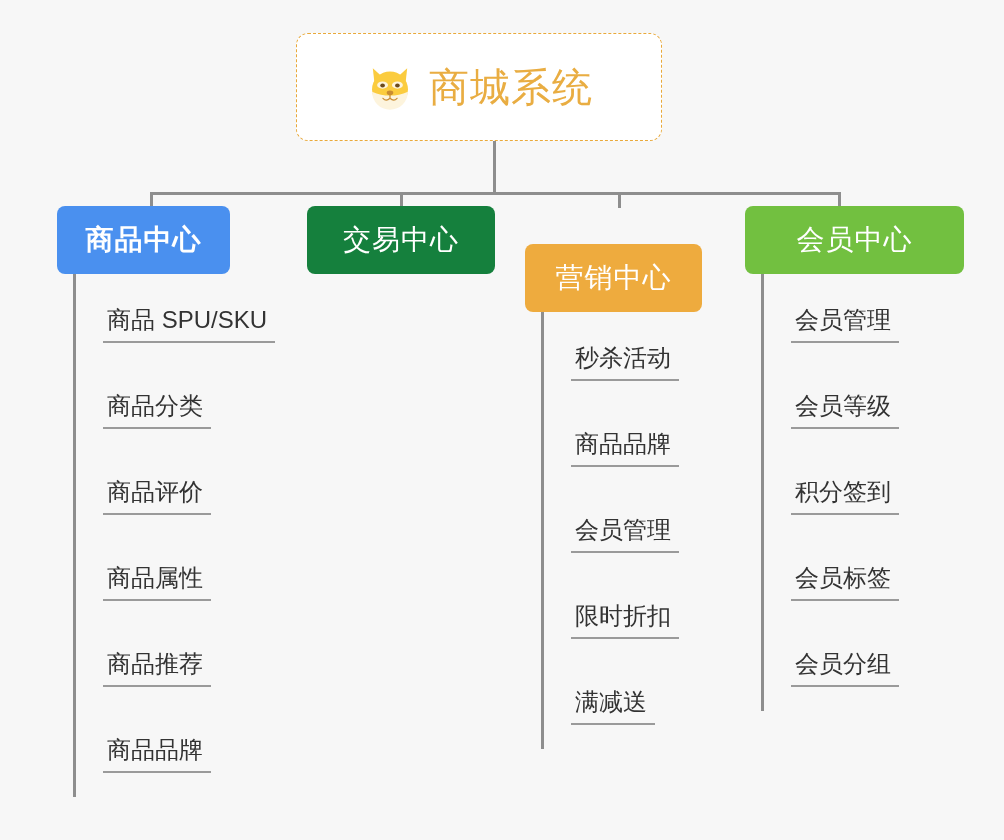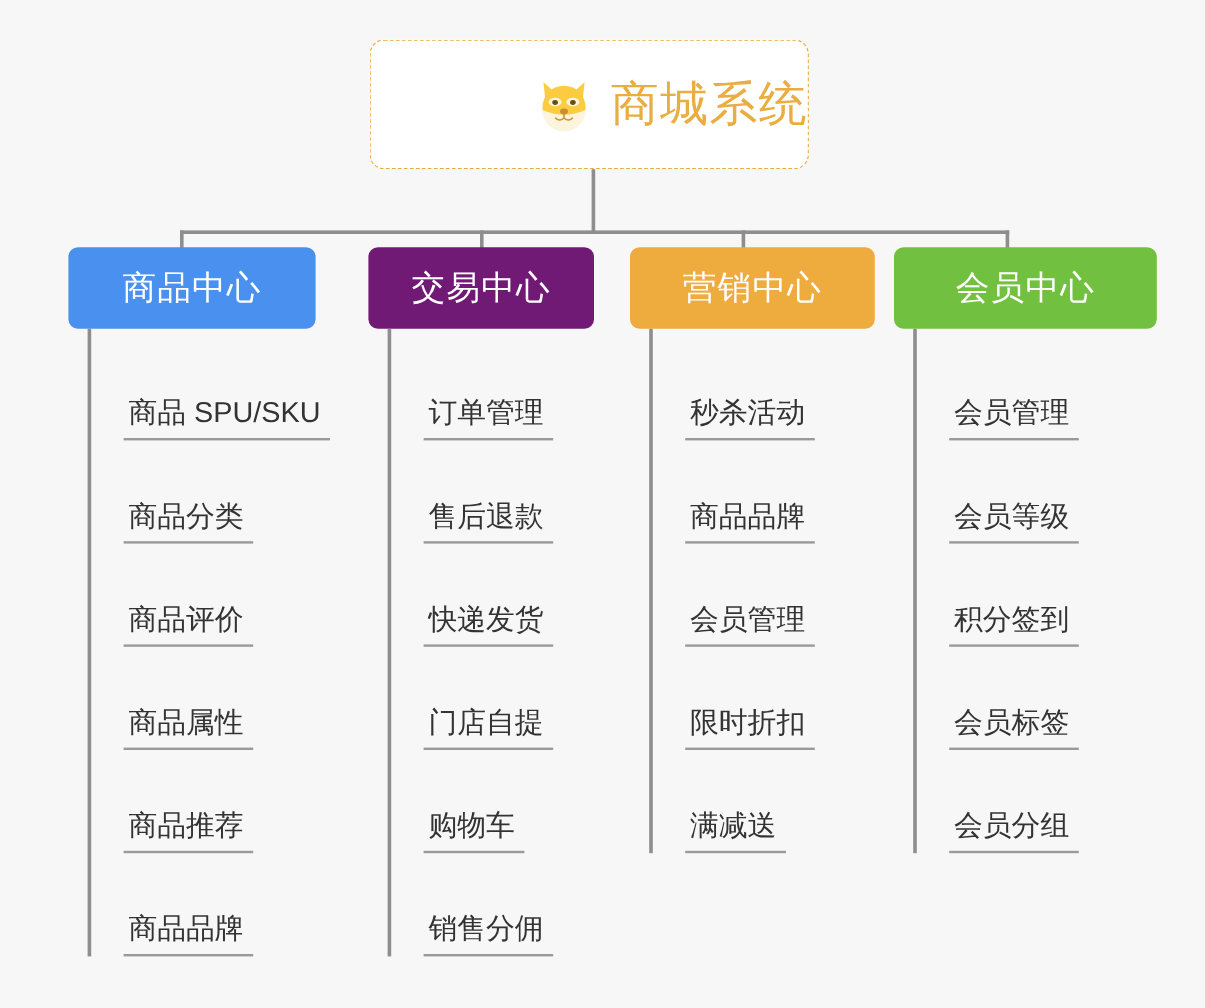--- a/index.html
+++ b/index.html
@@ -16,31 +16,31 @@
 
   #mindmap {
     position: relative;
     width: 1004px;
     height: 840px;
   }
 
   
   .root-node {
     position: absolute;
-    left: 308px;
+    left: 296px;
     top: 33px;
     width: 366px;
     height: 108px;
     box-sizing: border-box;
     background: #ffffff;
     border: 1px dashed #e9a93a;
     border-radius: 12px;
     display: flex;
     align-items: center;
-    justify-content: flex-end;
+    justify-content: center;
     gap: 14px;
   }
   .root-icon {
     width: 50px;
     height: 50px;
     flex: 0 0 auto;
     display: block;
   }
   .root-title {
     font-size: 40px;
@@ -91,38 +91,38 @@
     height: 68px;
     border-radius: 8px;
     display: flex;
     align-items: center;
     justify-content: center;
     color: #ffffff;
     font-size: 28px;
     letter-spacing: 1px;
     white-space: nowrap;
   }
-  .col-1 .cat-header { width: 206px; background: #4a90ef; }
-  .col-2 .cat-header { width: 188px; background: #701a75; }
-  .col-3 .cat-header { width: 204px; background: #eeab3e; }
+  .col-1 .cat-header { width: 173px; background: #4a90ef; font-weight: bold; }
+  .col-2 .cat-header { width: 188px; background: #15803d; }
+  .col-3 .cat-header { width: 177px; background: #eeab3e; margin-top: 38px; }
   .col-4 .cat-header { width: 219px; background: #72c040; }
 
   
   .children {
     position: relative;
     margin-left: 16px;
     border-left: 3px solid #8e8e8e;
     padding-top: 7px;
   }
   .child-item {
     position: relative;
     height: 86px;
     box-sizing: border-box;
     display: flex;
-    align-items: flex-end;
+    align-items: center;
     padding-left: 27px;
   }
   .child-label {
     display: inline-block;
     font-size: 24px;
     line-height: 1.22;
     color: #333333;
     white-space: nowrap;
     padding: 0 8px 6px 4px;
     border-bottom: 2px solid #9a9a9a;
@@ -179,74 +179,54 @@
       <div class="child-item">
           <span class="child-label">商品品牌</span>
         </div>
     </div>
   </div>
 
   <div class="column col-2">
     <div class="cat-header">
       <span>交易中心</span>
     </div>
+  </div>
+
+  <div class="column col-3">
+    <div class="cat-header">
+      <span>营销中心</span>
+    </div>
     <div class="children">
       <div class="child-item">
-          <span class="child-label">订单管理</span>
-        </div>
-      <div class="child-item">
-          <span class="child-label">售后退款</span>
-        </div>
-      <div class="child-item">
-          <span class="child-label">快递发货</span>
-        </div>
-      <div class="child-item">
-          <span class="child-label">门店自提</span>
-        </div>
-      <div class="child-item">
-          <span class="child-label">购物车</span>
-        </div>
-      <div class="child-item">
-          <span class="child-label">销售分佣</span>
-        </div>
-    </div>
-  </div>
-
-  <div class="column col-3">
-    <div class="cat-header">
-      <span>营销中心</span>
+          <span class="child-label">秒杀活动</span>
+        </div>
+      <div class="child-item">
+          <span class="child-label">商品品牌</span>
+        </div>
+      <div class="child-item">
+          <span class="child-label">会员管理</span>
+        </div>
+      <div class="child-item">
+          <span class="child-label">限时折扣</span>
+        </div>
+      <div class="child-item">
+          <span class="child-label">满减送</span>
+        </div>
+    </div>
+  </div>
+
+  <div class="column col-4">
+    <div class="cat-header">
+      <span>会员中心</span>
     </div>
     <div class="children">
       <div class="child-item">
-          <span class="child-label">秒杀活动</span>
-        </div>
-      <div class="child-item">
-          <span class="child-label">商品品牌</span>
-        </div>
-      <div class="child-item">
           <span class="child-label">会员管理</span>
         </div>
       <div class="child-item">
-          <span class="child-label">限时折扣</span>
-        </div>
-      <div class="child-item">
-          <span class="child-label">满减送</span>
-        </div>
-    </div>
-  </div>
-
-  <div class="column col-4">
-    <div class="cat-header">
-      <span>会员中心</span>
-    </div>
-    <div class="children">
-      <div class="child-item">
-          <span class="child-label">会员管理</span>
-        </div>
-      <div class="child-item">
           <span class="child-label">会员等级</span>
         </div>
       <div class="child-item">
           <span class="child-label">积分签到</span>
         </div>
       <div class="child-item">
           <span class="child-label">会员标签</span>
         </div>
       <div class="child-item">
           <span class="child-label">会员分组</span>

